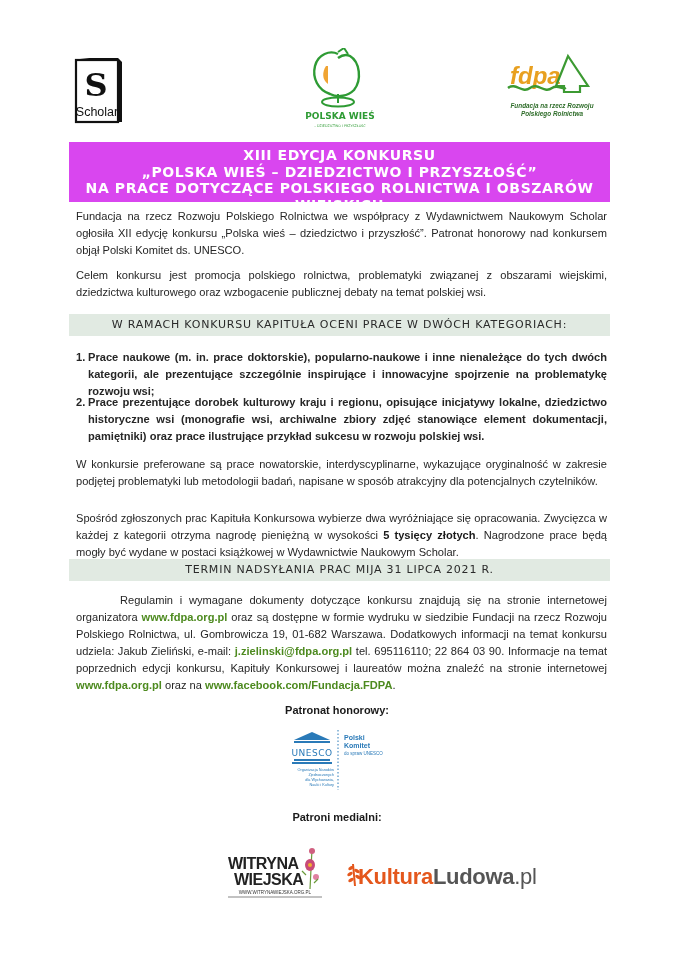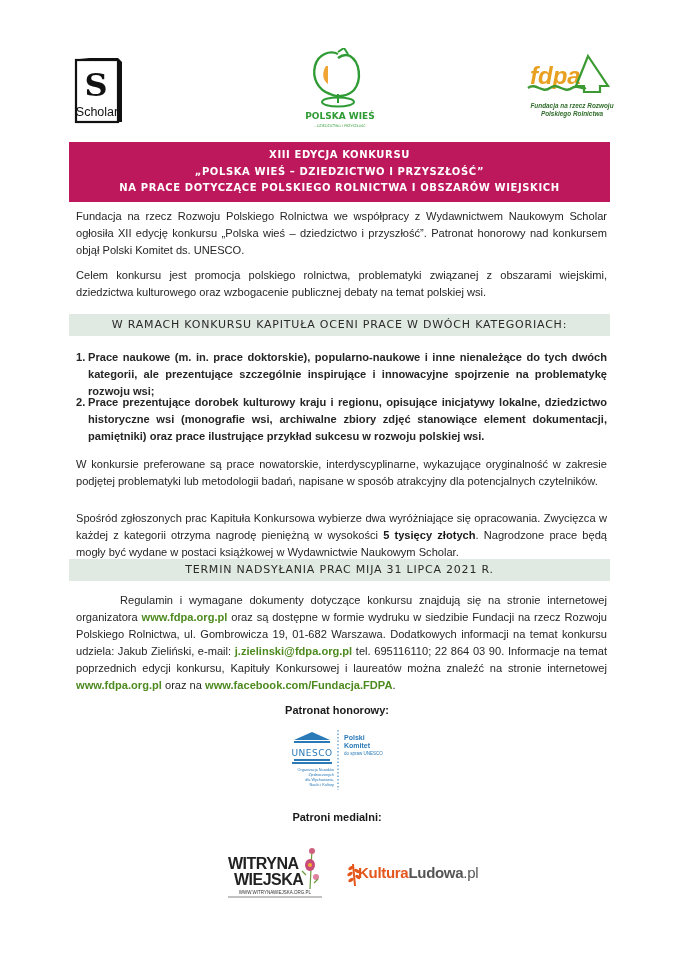--- a/index.html
+++ b/index.html
@@ -2,26 +2,26 @@
 <html><head>
 <meta charset="utf-8">
 <style>
   * { box-sizing: border-box; margin: 0; padding: 0; }
   html, body { width: 674px; height: 960px; background: #ffffff; }
   body { position: relative; font-family: "Liberation Sans", "DejaVu Sans", sans-serif; color: #1a1a1a; overflow: hidden; }
 
   .logo { position: absolute; }
   .logo-scholar { left: 74px; top: 54px; width: 52px; height: 70px; }
   .logo-polska { left: 290px; top: 48px; width: 100px; height: 82px; }
-  .logo-fdpa { left: 524px; top: 52px; width: 96px; height: 72px; }
+  .logo-fdpa { left: 504px; top: 52px; width: 96px; height: 72px; }
 
   .banner {
     position: absolute; left: 69px; top: 142px; width: 541px; height: 60px;
-    background: #be185d; color: #ffffff; text-align: center;
-    font-family: "DejaVu Sans", sans-serif; font-weight: bold; font-size: 10px;
+    background: #d946ef; color: #ffffff; text-align: center;
+    font-family: "DejaVu Sans", sans-serif; font-weight: bold; font-size: 14px;
     letter-spacing: 0.6px; line-height: 16.5px; padding-top: 5px;
   }
   .band {
     position: absolute; left: 69px; width: 541px; height: 22px;
     background: #e1eae2; text-align: center;
     font-family: "DejaVu Sans", sans-serif; font-size: 11px; letter-spacing: 0.8px;
     line-height: 22px; color: #2a2a2a;
   }
   .band-1 { top: 314px; }
   .band-2 { top: 559px; }
@@ -46,21 +46,21 @@
   .li-1 { top: 349px; }
   .li-2 { top: 394px; }
 
   .center-label { position: absolute; left: 0; width: 674px; text-align: center; font-weight: bold; font-size: 11px; color: #1a1a1a; }
   .lbl-1 { top: 704px; }
   .lbl-2 { top: 811px; text-align: center; }
 
   .unesco { position: absolute; left: 284px; top: 728px; width: 110px; height: 62px; }
   .witryna { position: absolute; left: 226px; top: 845px; width: 100px; height: 58px; }
   .kultura { position: absolute; left: 346px; top: 860px; width: 140px; height: 28px; }
-  .kultura-text { position: absolute; left: 12px; top: 4px; font-size: 15px; font-weight: bold; letter-spacing: -0.3px; white-space: nowrap; }
+  .kultura-text { position: absolute; left: 12px; top: 4px; font-size: 22px; font-weight: bold; letter-spacing: -0.3px; white-space: nowrap; }
   .k-orange { color: #e4571c; }
   .k-gray { color: #555555; font-weight: bold; }
   .k-pl { color: #555555; font-weight: normal; }
 </style>
 </head>
 <body>
 
 <div class="logo logo-scholar">
   <svg width="52" height="70" viewBox="0 0 52 70">
     <path d="M6 4 L44 4 L48 8 L48 68 L44 68 L44 8 Z" fill="#111"></path>

